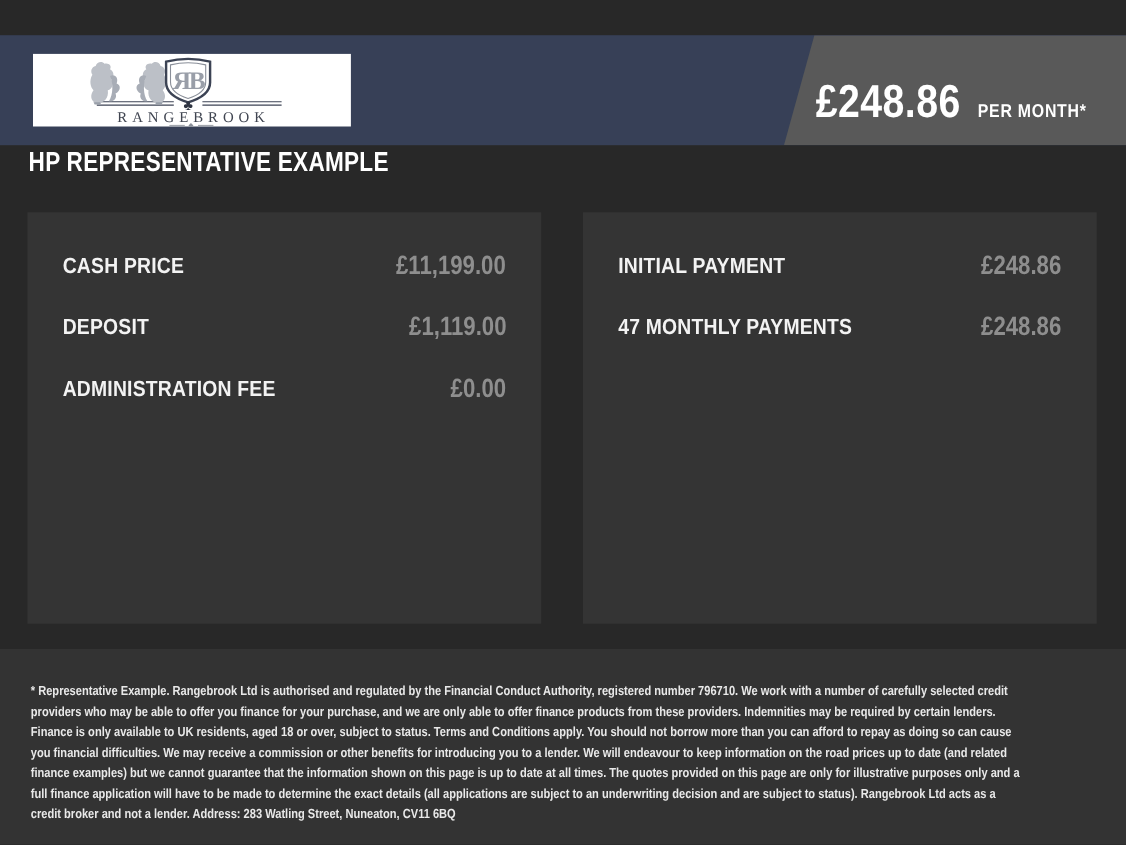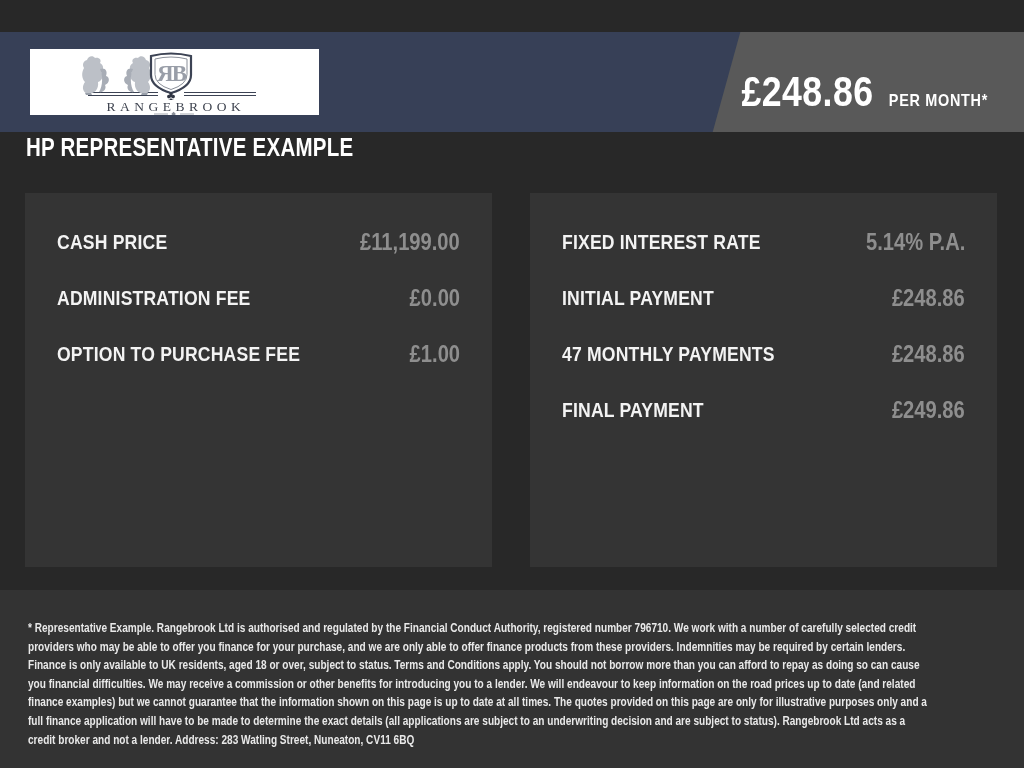--- a/index.html
+++ b/index.html
@@ -157,43 +157,35 @@
 
 <div class="page-title">HP REPRESENTATIVE EXAMPLE</div>
 
 <div class="panels">
   <div class="panel">
       <div class="row">
         <span class="lbl">CASH PRICE</span>
         <span class="val">£11,199.00</span>
       </div>
       <div class="row">
+        <span class="lbl">DEPOSIT</span>
+        <span class="val">£1,119.00</span>
+      </div>
+      <div class="row">
         <span class="lbl">ADMINISTRATION FEE</span>
         <span class="val">£0.00</span>
       </div>
-      <div class="row">
-        <span class="lbl">OPTION TO PURCHASE FEE</span>
-        <span class="val">£1.00</span>
-      </div>
     </div>
   <div class="panel">
-      <div class="row">
-        <span class="lbl">FIXED INTEREST RATE</span>
-        <span class="val">5.14% P.A.</span>
-      </div>
       <div class="row">
         <span class="lbl">INITIAL PAYMENT</span>
         <span class="val">£248.86</span>
       </div>
       <div class="row">
         <span class="lbl">47 MONTHLY PAYMENTS</span>
         <span class="val">£248.86</span>
-      </div>
-      <div class="row">
-        <span class="lbl">FINAL PAYMENT</span>
-        <span class="val">£249.86</span>
       </div>
     </div>
 </div>
 
 <div class="disclaimer-section">
   <p class="disclaimer">* Representative Example. Rangebrook Ltd is authorised and regulated by the Financial Conduct Authority, registered number 796710. We work with a number of carefully selected credit providers who may be able to offer you finance for your purchase, and we are only able to offer finance products from these providers. Indemnities may be required by certain lenders. Finance is only available to UK residents, aged 18 or over, subject to status. Terms and Conditions apply. You should not borrow more than you can afford to repay as doing so can cause you financial difficulties. We may receive a commission or other benefits for introducing you to a lender. We will endeavour to keep information on the road prices up to date (and related finance examples) but we cannot guarantee that the information shown on this page is up to date at all times. The quotes provided on this page are only for illustrative purposes only and a full finance application will have to be made to determine the exact details (all applications are subject to an underwriting decision and are subject to status). Rangebrook Ltd acts as a credit broker and not a lender. Address: 283 Watling Street, Nuneaton, CV11 6BQ</p>
 </div>
 
 </body></html>

